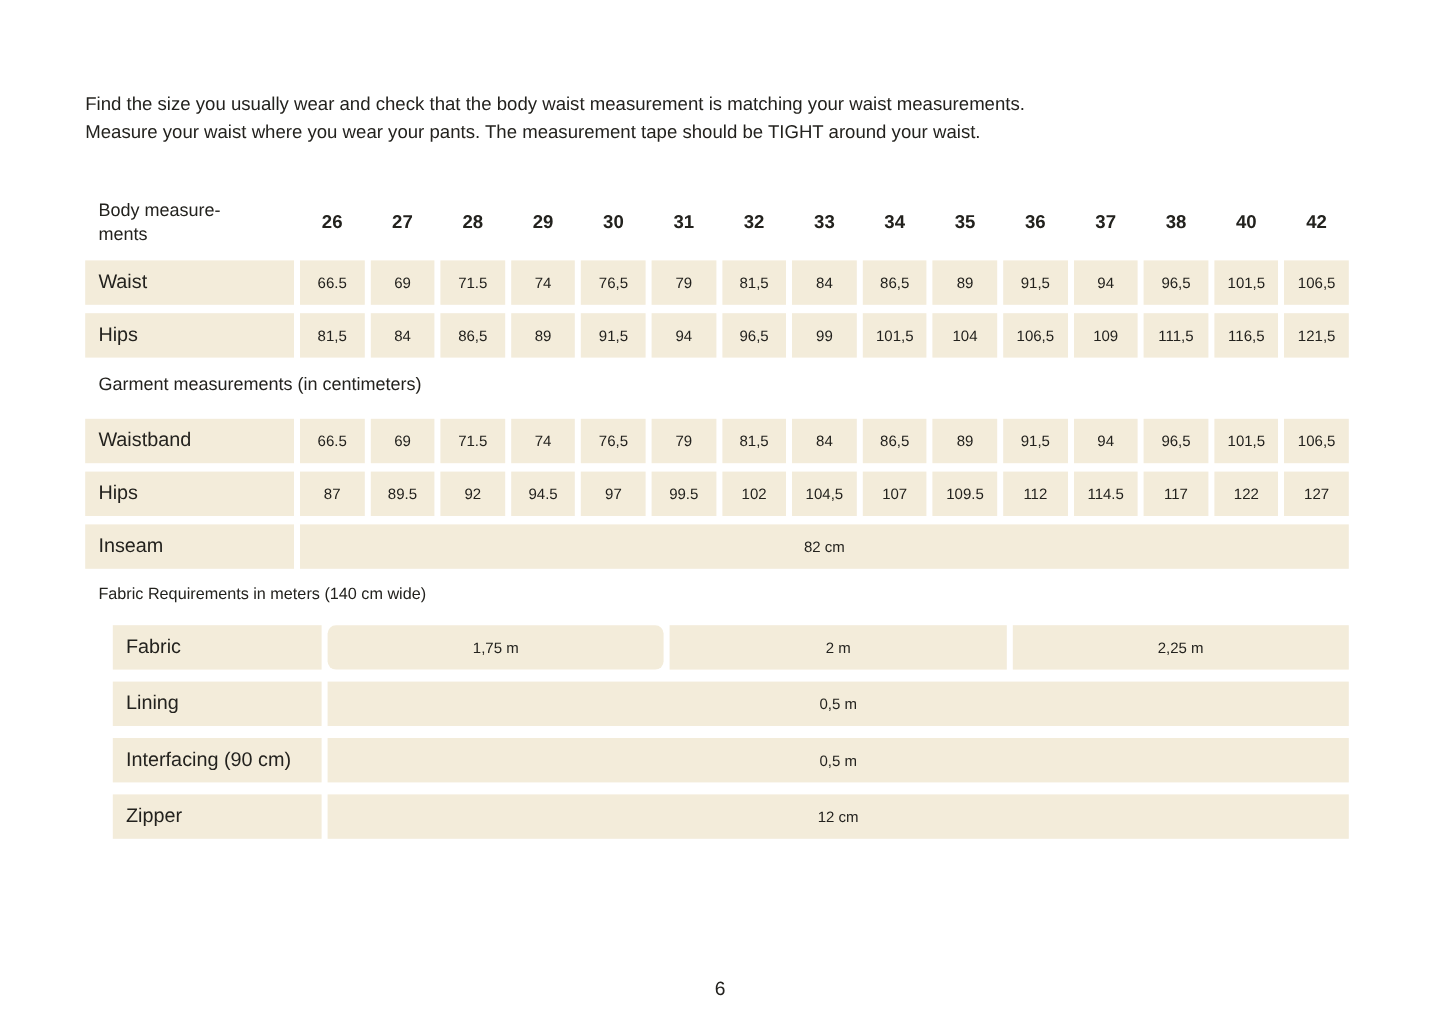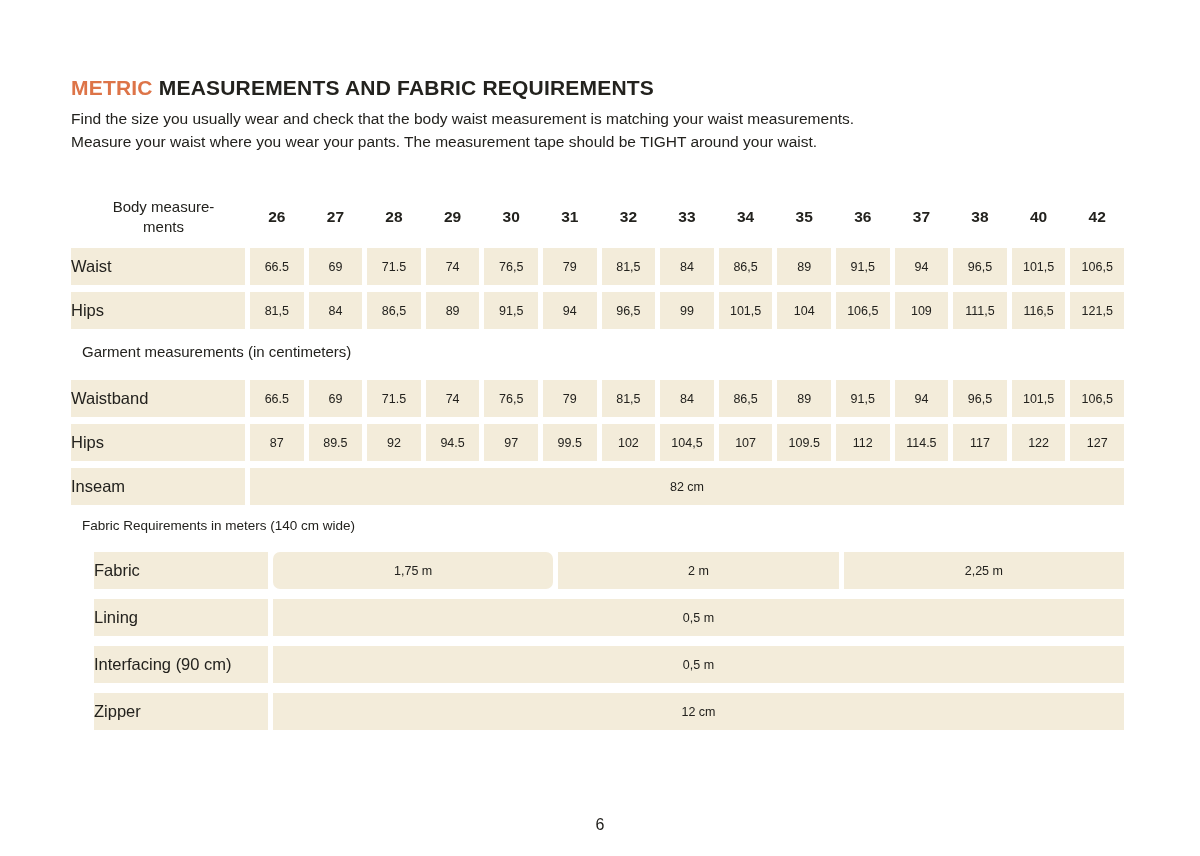--- a/index.html
+++ b/index.html
@@ -34,21 +34,20 @@
   }
 
   .tbl { margin-top: 41px; }
 
   .t-row {
     display: grid;
     grid-template-columns: 174px repeat(15, 1fr);
     column-gap: 5px;
     height: 37px;
     margin-bottom: 7px;
-    text-align: center;
   }
 
   .header-row {
     height: 46px;
     margin-bottom: 8px;
   }
   .h-label {
     display: flex;
     flex-direction: column;
     justify-content: center;
@@ -61,20 +60,21 @@
     align-items: center;
     justify-content: center;
     font-size: 15.5px;
     font-weight: 600;
   }
 
   .label-cell {
     background: var(--beige);
     display: flex;
     align-items: center;
+    padding-left: 11px;
     font-size: 16.5px;
   }
   .val-cell {
     background: var(--beige);
     display: flex;
     align-items: center;
     justify-content: center;
     font-size: 12.5px;
   }
 
@@ -96,21 +96,20 @@
     width: 100%;
     text-align: center;
     font-size: 16px;
   }
 </style>
 </head>
 <body>
 
 <div class="page">
 
-  <h1 class="page-title"><span class="accent">METRIC</span><span> MEASUREMENTS AND FABRIC REQUIREMENTS</span></h1>
 
   <div class="intro">
     <p>Find the size you usually wear and check that the body waist measurement is matching your waist measurements.</p>
     <p>Measure your waist where you wear your pants. The measurement tape should be TIGHT around your waist.</p>
   </div>
 
   <div class="tbl" id="tbl">
       <div class="t-row header-row">
         <div class="h-label">
           <div>Body measure-</div>

